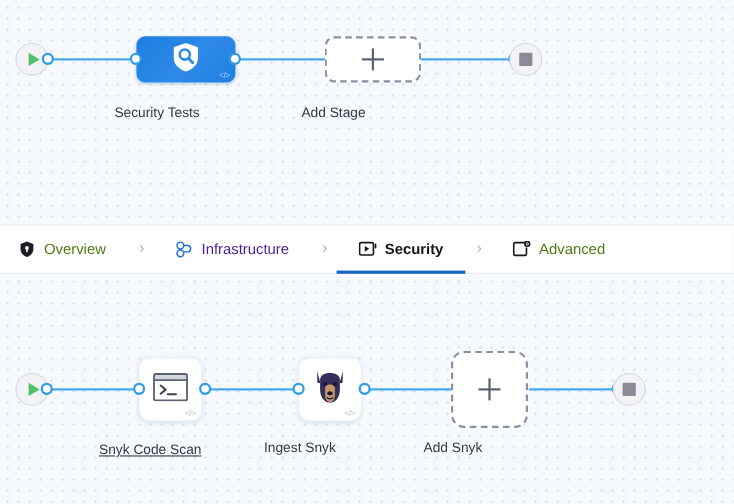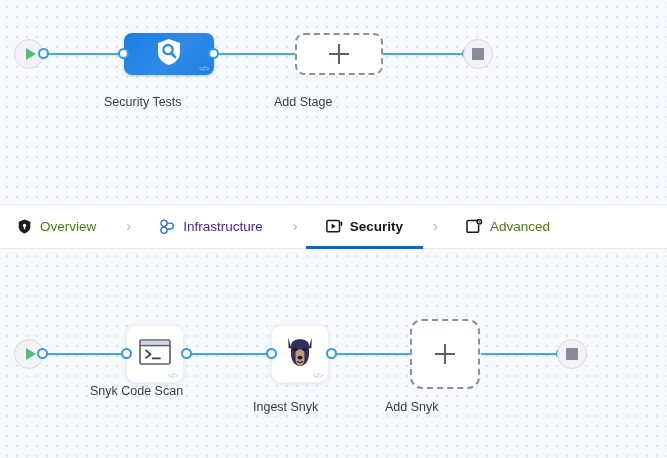--- a/index.html
+++ b/index.html
@@ -245,40 +245,40 @@
           <rect x="1.9" y="1.9" width="28.2" height="4.4" fill="#d2d6de"></rect>
           <line x1="1" y1="6.6" x2="31" y2="6.6" stroke="#5d6273" stroke-width="1.5"></line>
           <path d="M7 11.5 L11.6 15.2 L7 18.9" fill="none" stroke="#3d4252" stroke-width="1.8" stroke-linecap="round" stroke-linejoin="round"></path>
           <line x1="13.6" y1="19.4" x2="21" y2="19.4" stroke="#3d4252" stroke-width="1.8" stroke-linecap="round"></line>
         </svg>
       </span>
       <span class="code-badge on-white">&lt;/&gt;</span>
     </div>
     <div class="port" style="left:121px; top:99px;"></div>
     <div class="port" style="left:181px; top:99px;"></div>
-    <div class="caption" style="left:90px; top:134px; width:130px;">Snyk Code Scan</div>
+    <div class="caption" style="left:90px; top:152px; width:130px;text-decoration:underline;">Snyk Code Scan</div>
 
     <div class="node node-step" style="left:271px; top:76px;">
       <span>
         <svg width="30" height="32" viewBox="0 0 30 32" aria-hidden="true">
           <path d="M3.2 1.5 L6.4 12.5 L3.6 12 Z" fill="#2d2a50"></path>
           <path d="M26.8 1.5 L23.6 12.5 L26.4 12 Z" fill="#2d2a50"></path>
           <path d="M6 9.5 C6 5.5 9.6 3.2 15 3.2 C20.4 3.2 24 5.5 24 9.5 L24 18 C24 24.8 20.2 30 15 30 C9.8 30 6 24.8 6 18 Z" fill="#352f5e"></path>
           <path d="M10.6 16.5 C10.6 14.8 12.2 13.6 15 13.6 C17.8 13.6 19.4 14.8 19.4 16.5 L19.4 23.6 C19.4 27 17.5 29.6 15 29.6 C12.5 29.6 10.6 27 10.6 23.6 Z" fill="#c49a6c"></path>
           <ellipse cx="10.4" cy="13.2" rx="2.3" ry="1.9" fill="#1d1a35"></ellipse>
           <ellipse cx="19.6" cy="13.2" rx="2.3" ry="1.9" fill="#1d1a35"></ellipse>
           <ellipse cx="15" cy="21.6" rx="2.5" ry="1.9" fill="#1d1a35"></ellipse>
           <path d="M12.4 25.6 Q15 27.6 17.6 25.6" fill="none" stroke="#1d1a35" stroke-width="1.2" stroke-linecap="round"></path>
         </svg>
       </span>
       <span class="code-badge on-white">&lt;/&gt;</span>
     </div>
     <div class="port" style="left:266px; top:99px;"></div>
     <div class="port" style="left:326px; top:99px;"></div>
-    <div class="caption" style="left:253px; top:150px; width:120px;">
+    <div class="caption" style="left:240px; top:150px; width:120px;">
       <div>Ingest Snyk</div>
     </div>
 
     <div class="node node-add" id="node-add-step" style="left:410px; top:70px;">
       <div class="plus"></div>
     </div>
     <div class="caption" style="left:385px; top:150px; width:120px;">Add Snyk</div>
 
     <div class="port" style="left:556px; top:99px;"></div>
     <div class="term" style="left:557px; top:90px;">

